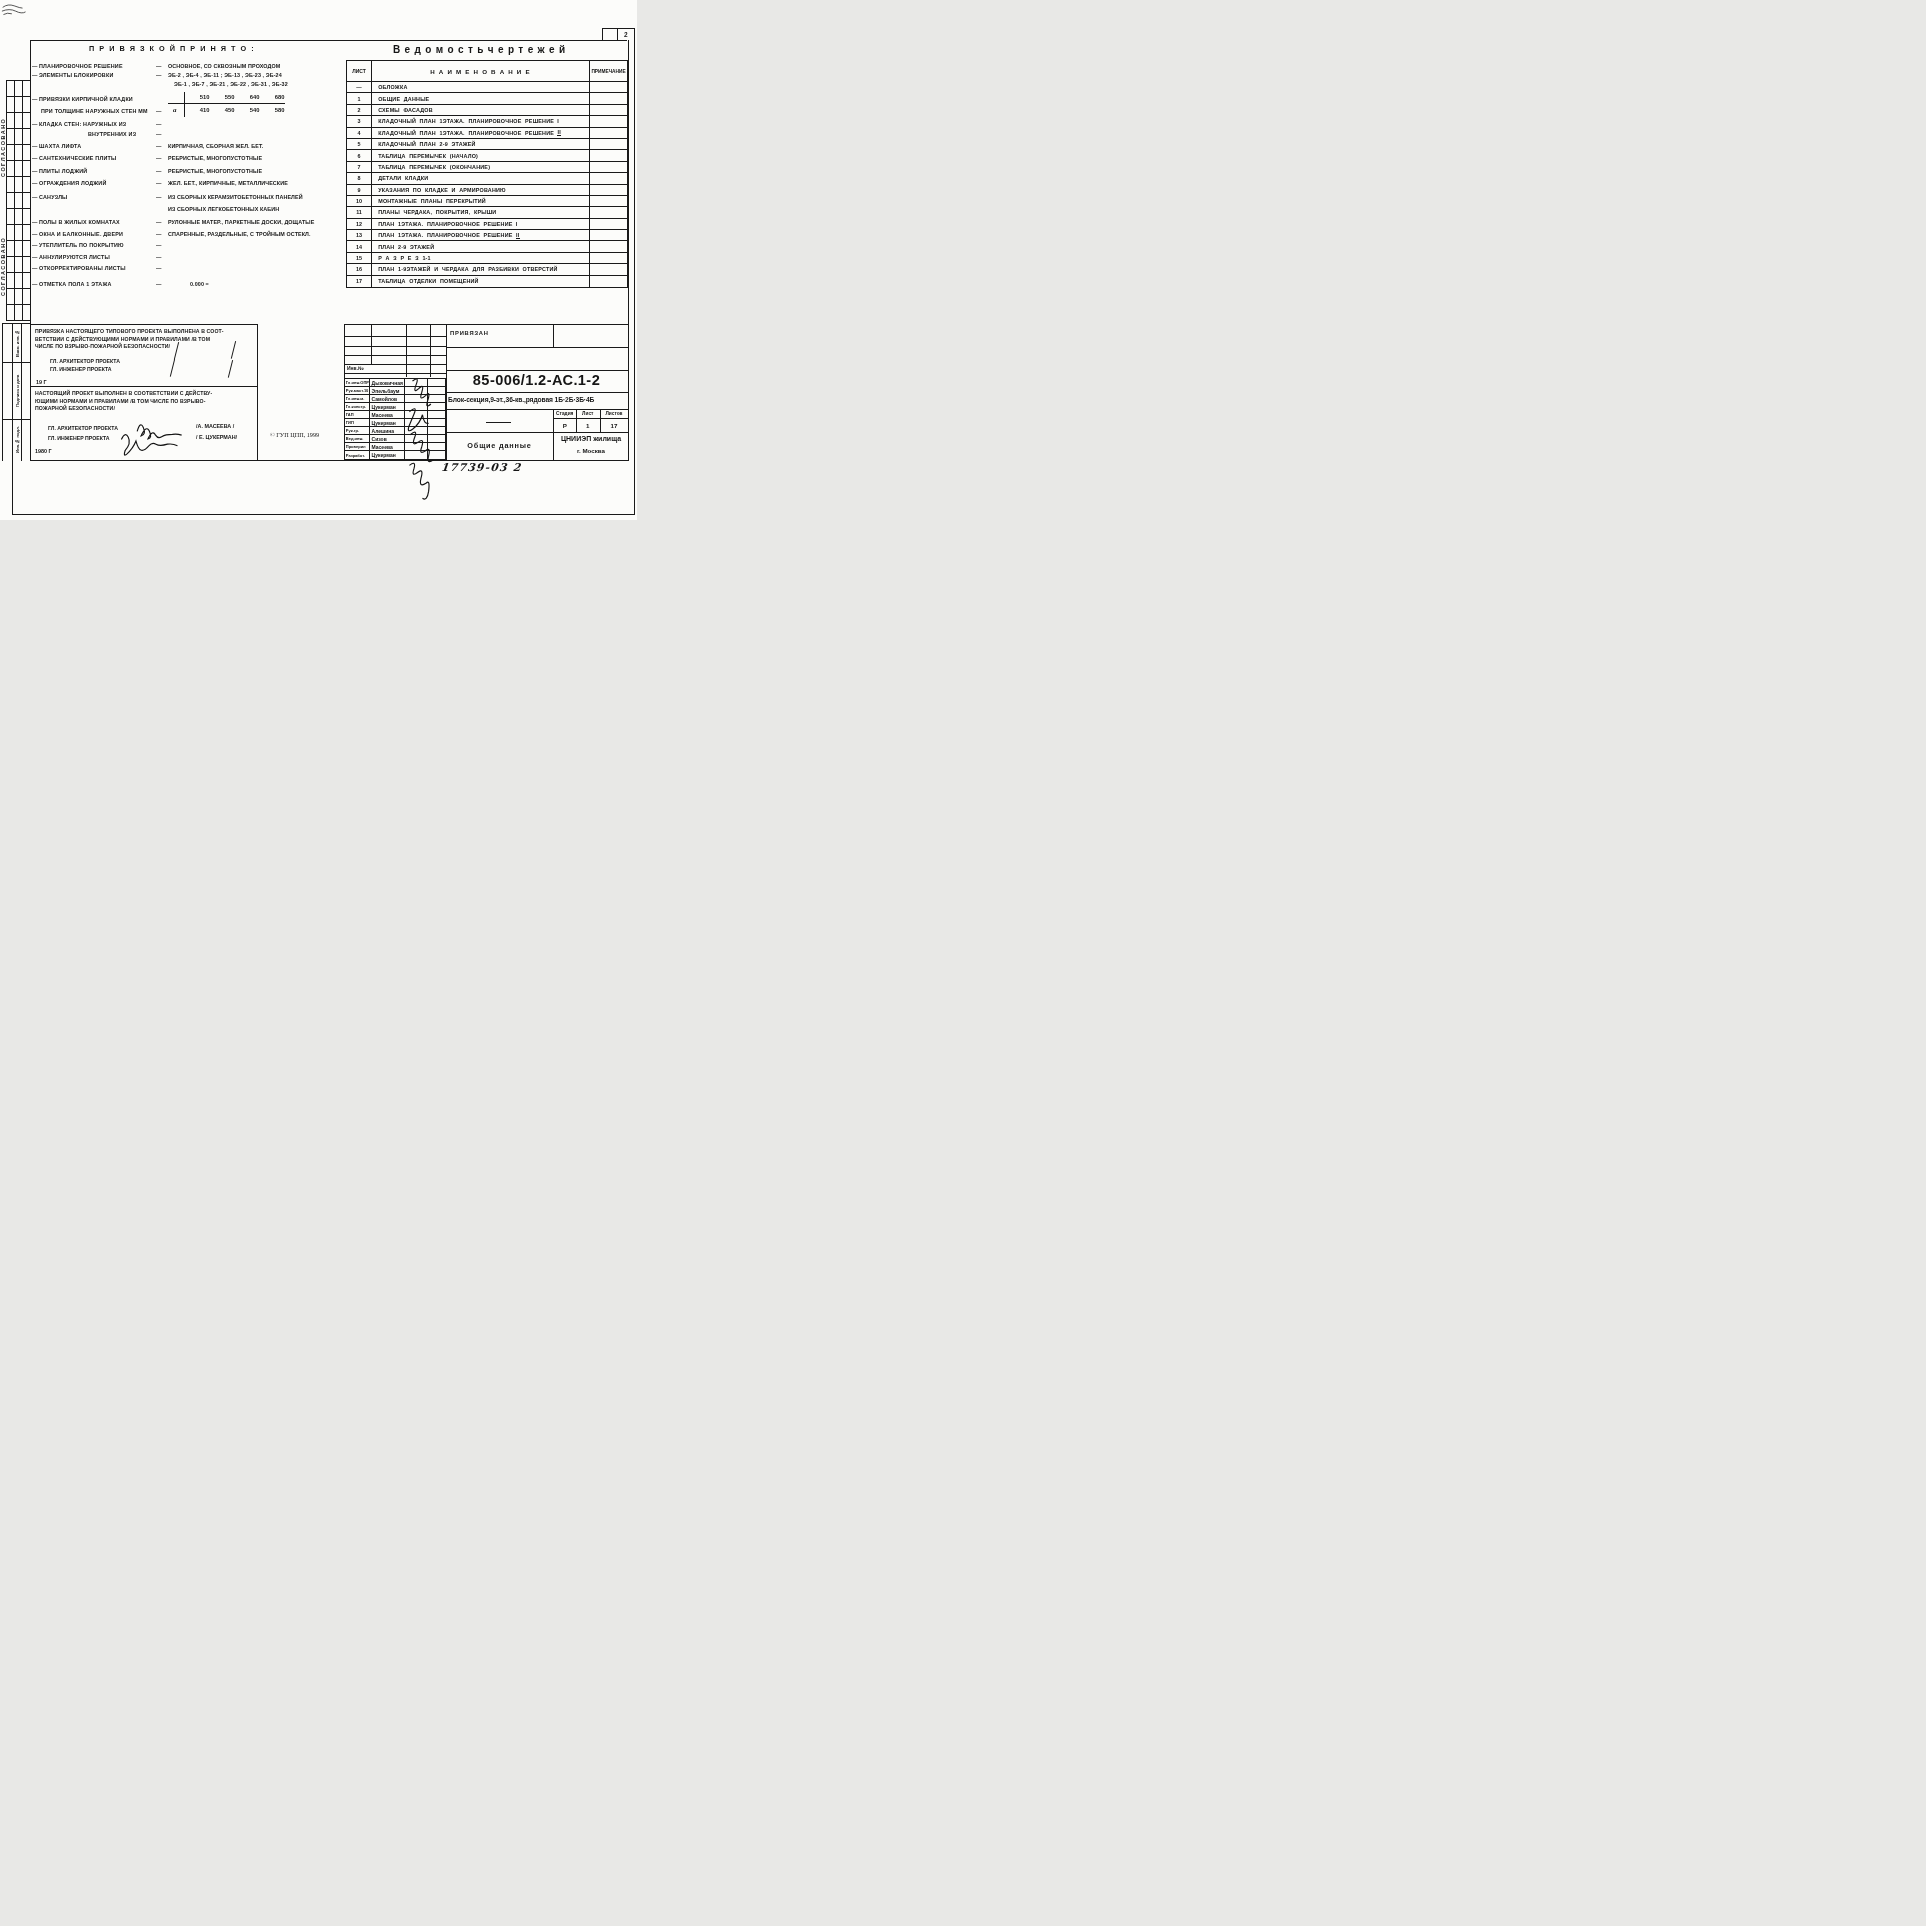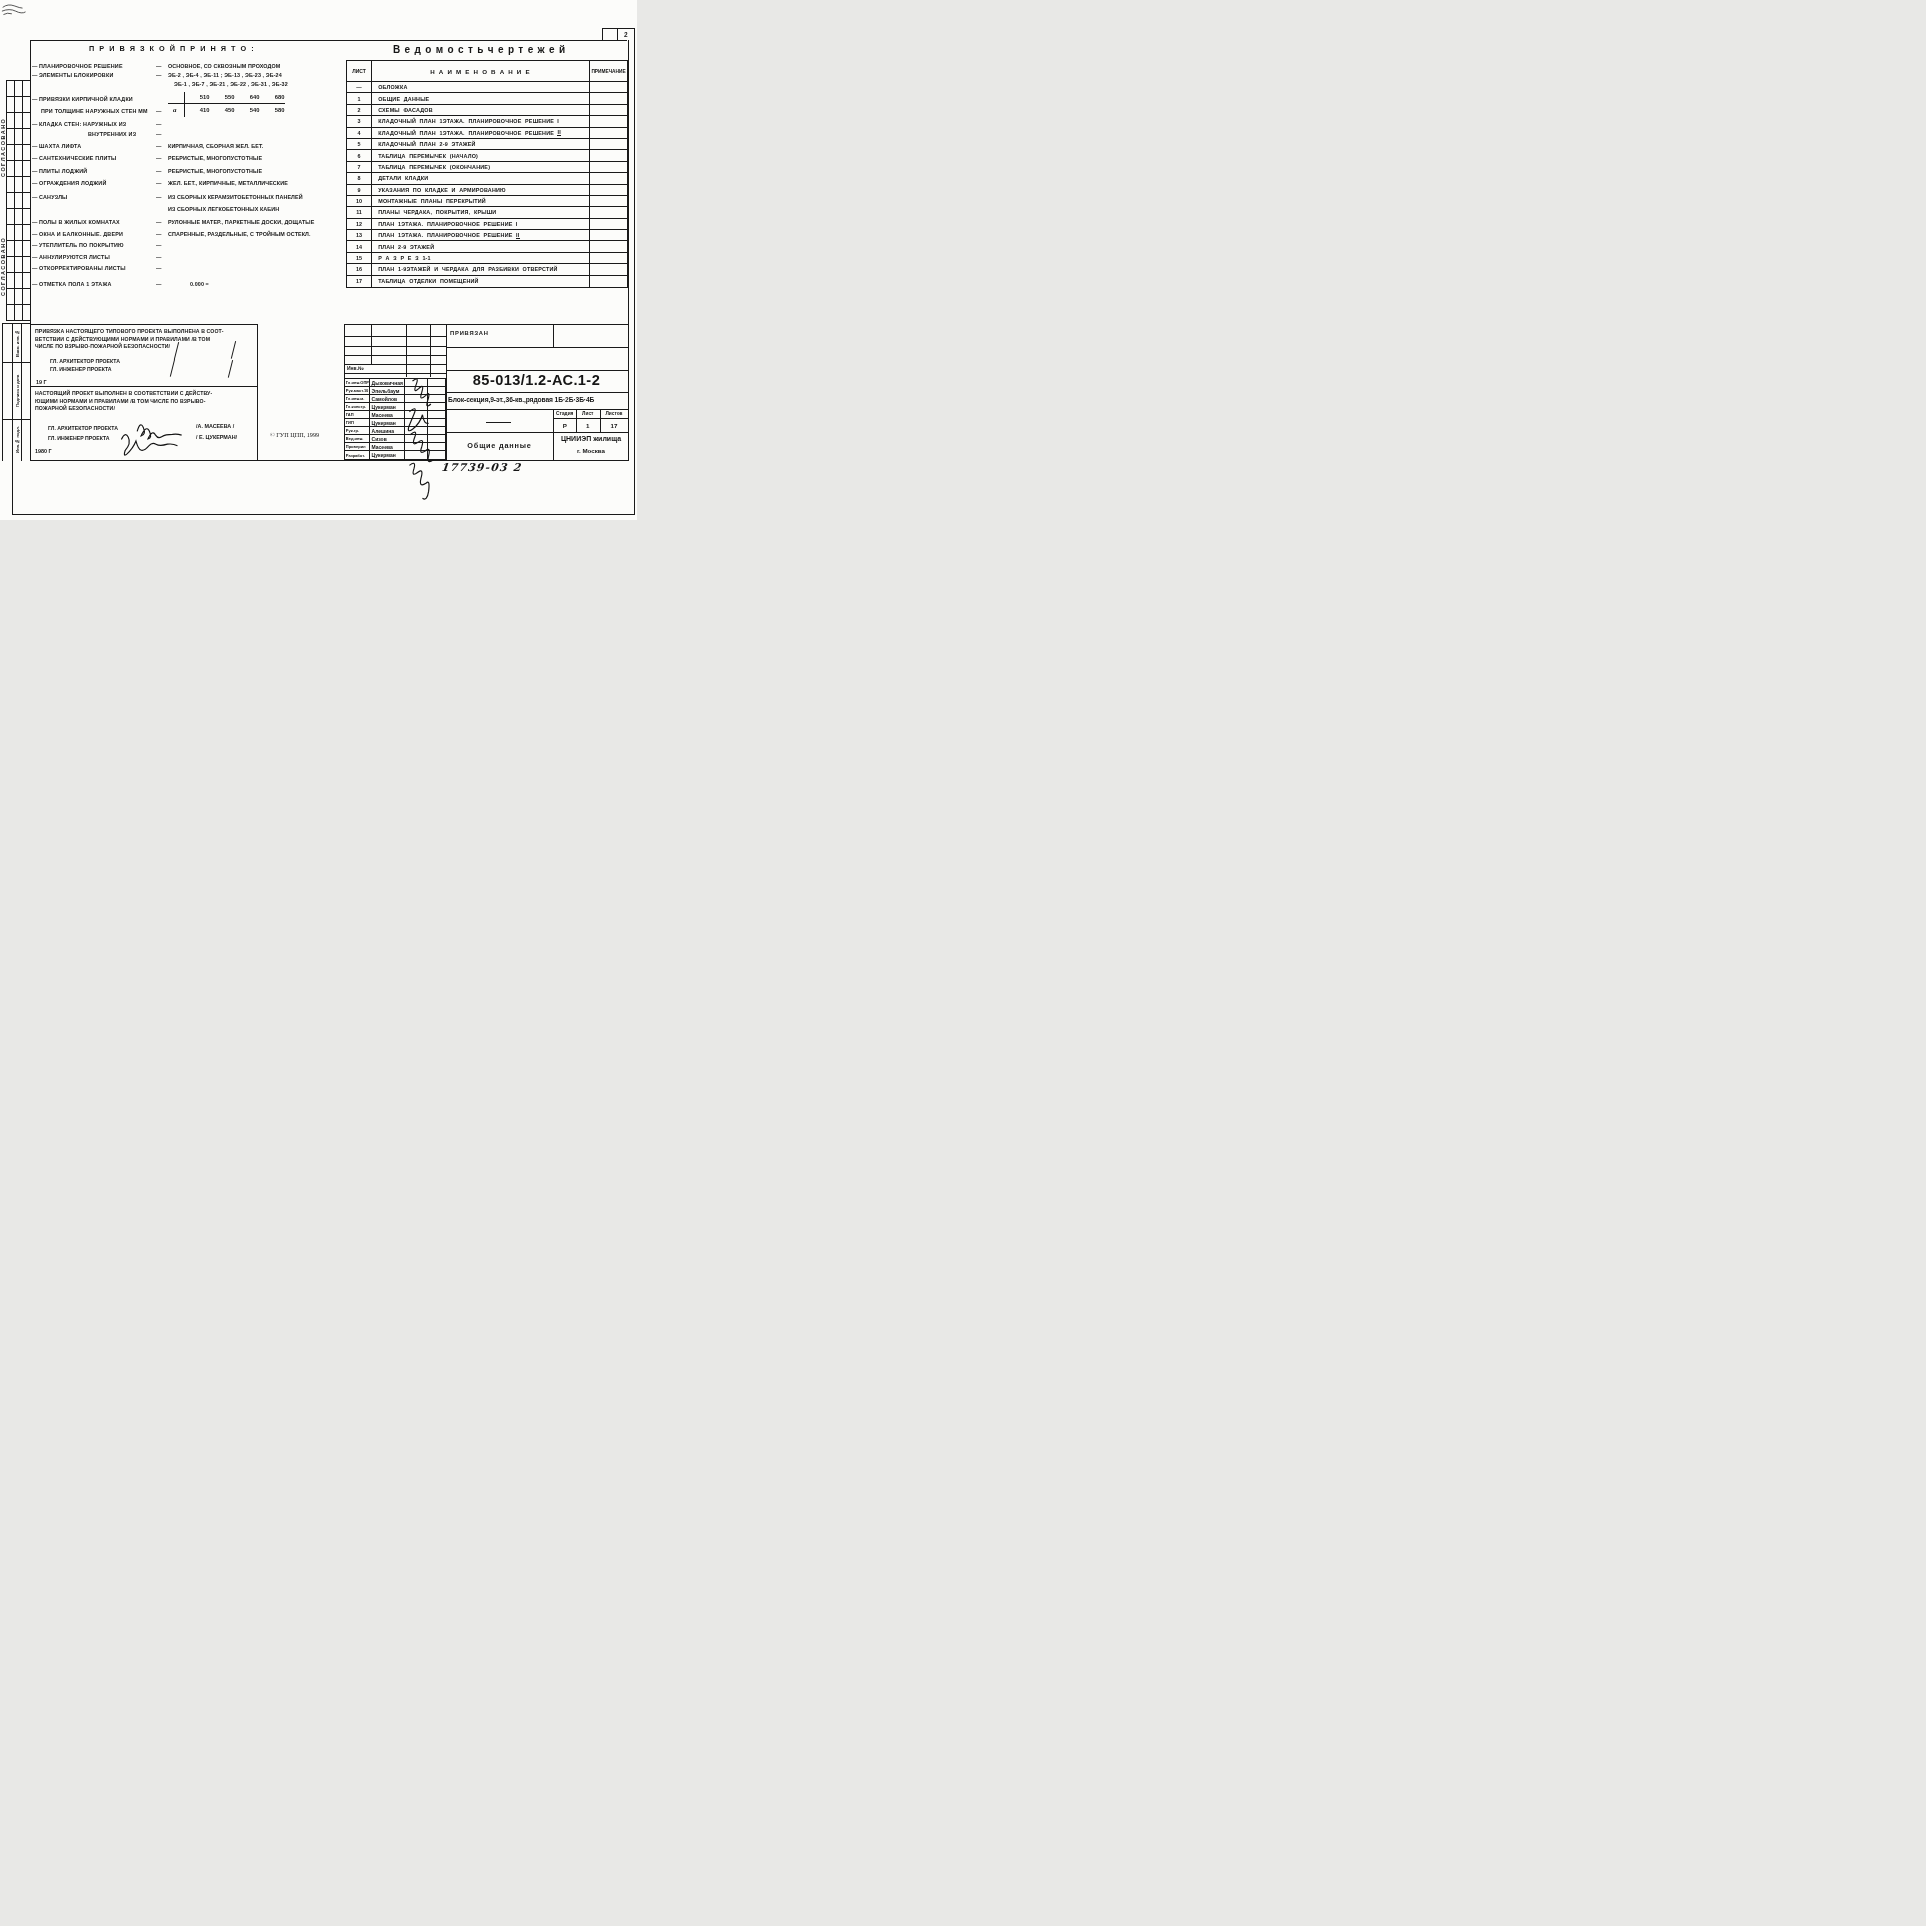--- a/index.html
+++ b/index.html
@@ -330,21 +330,21 @@
     <path d="M30,12 q18,-14 10,8 q-10,26 6,12 q16,-16 8,10 q-8,24 10,8 q14,-14 6,12 q-8,24 8,10" stroke="#141414" stroke-width="3" fill="none"></path>
     <path d="M22,92 q22,-18 12,6 t-14,34 q-4,16 10,6 q20,-16 26,-38 q4,26 16,22" stroke="#141414" stroke-width="3" fill="none"></path>
     <path d="M24,152 q20,-16 12,6 q-10,26 8,14 q18,-14 10,12 q-8,22 10,10 q14,-12 8,14 q-6,22 12,10" stroke="#141414" stroke-width="3" fill="none"></path>
     <path d="M22,232 q18,-14 12,8 q-8,24 10,10 q16,-12 8,16 q-6,26 14,12 q10,-10 6,22 q-4,26 -16,18" stroke="#141414" stroke-width="3" fill="none"></path>
   </svg>
 
   <div class="ln" style="left:553px;top:324px;width:1px;height:23px"></div>
   <div class="ln" style="left:446px;top:347px;width:183px;height:1.2px"></div>
   <div class="t" style="left:450px;top:330px;font-size:5.8px;letter-spacing:0.8px">ПРИВЯЗАН</div>
   <div class="ln" style="left:446px;top:370px;width:183px;height:1.2px"></div>
-  <div class="t" style="left:446px;top:372px;width:181px;text-align:center;font-size:14.6px;letter-spacing:0.4px">85-013/1.2-АС.1-2</div>
+  <div class="t" style="left:446px;top:372px;width:181px;text-align:center;font-size:14.6px;letter-spacing:0.4px">85-006/1.2-АС.1-2</div>
   <div class="ln" style="left:446px;top:392px;width:183px;height:1.2px"></div>
   <div class="t" style="left:448px;top:396px;font-size:6.7px;letter-spacing:-0.1px">Блок-секция,9-эт.,36-кв.,рядовая 1Б·2Б·3Б·4Б</div>
   <div class="ln" style="left:446px;top:409px;width:183px;height:1.2px"></div>
 
   <div class="ln" style="left:553px;top:409px;width:1px;height:52px"></div>
   <div class="ln" style="left:576px;top:409px;width:0.8px;height:24px"></div>
   <div class="ln" style="left:600px;top:409px;width:0.8px;height:24px"></div>
   <div class="ln" style="left:553px;top:418px;width:76px;height:0.8px"></div>
   <div class="t ctr" style="left:553px;top:409px;width:23.5px;height:9.2px;font-size:4.8px">Стадия</div>
   <div class="t ctr" style="left:576px;top:409px;width:23.5px;height:9.2px;font-size:4.8px">Лист</div>

